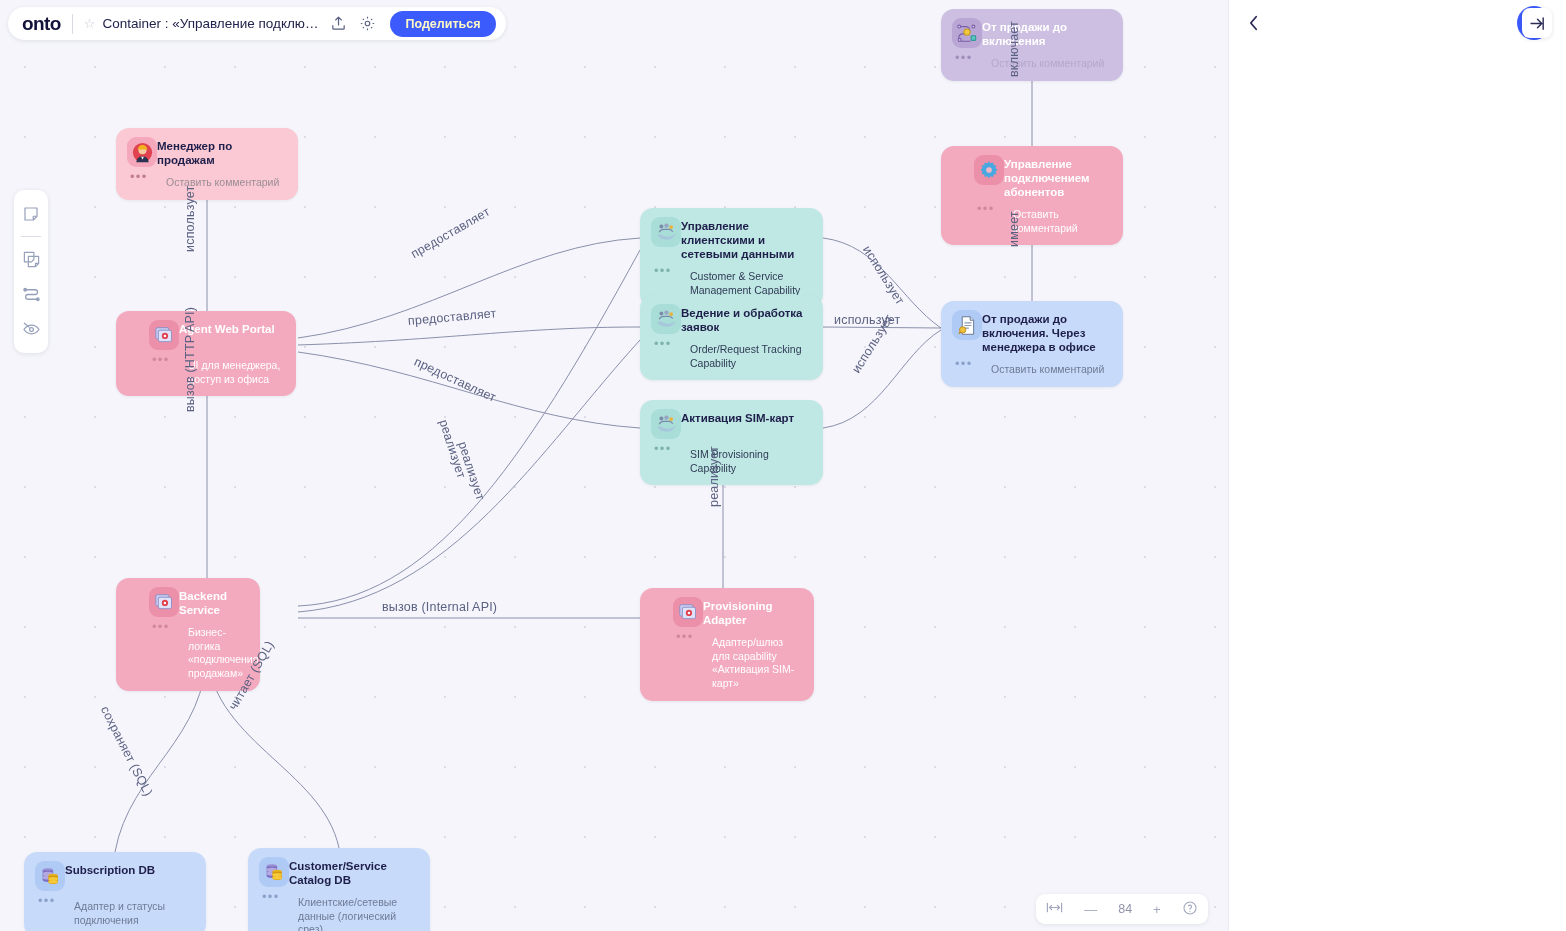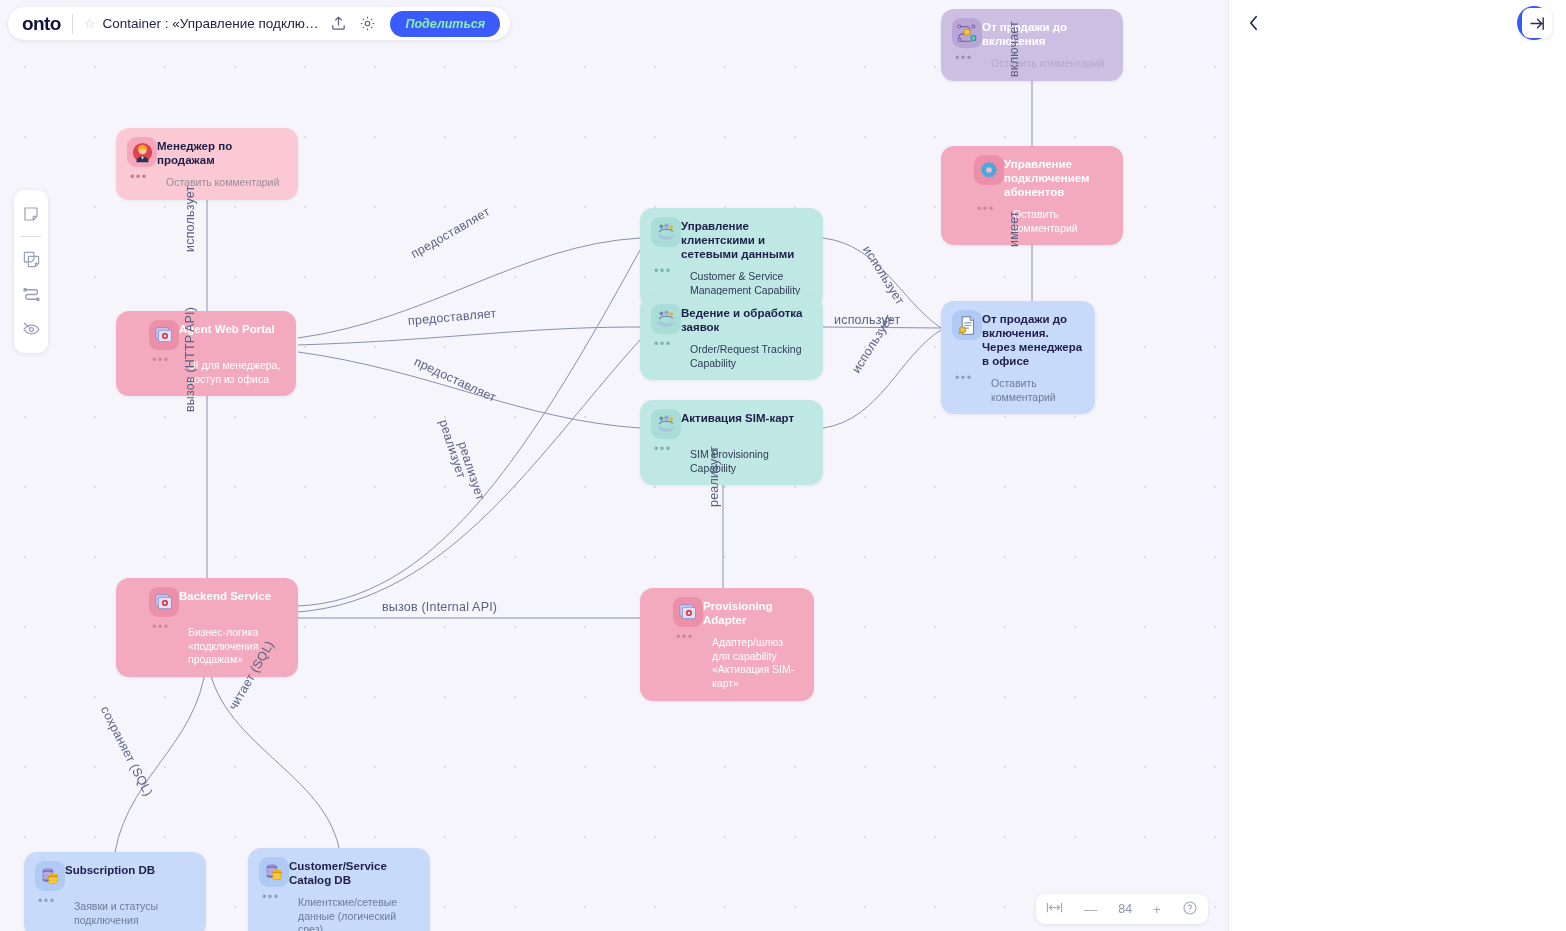--- a/index.html
+++ b/index.html
@@ -34,25 +34,25 @@
     box-shadow: 0 1px 4px rgba(30,30,70,.10);
     z-index: 40;
   }
   #logo { font-size: 19px; font-weight: 700; color: #12123a; letter-spacing: -.6px; }
   .vdiv { width: 1px; height: 20px; background: #d9d9e6; margin: 0 11px; }
   #star { color: #c9c9da; font-size: 13px; margin-right: 7px; }
   #doctitle { font-size: 13.5px; color: #23234d; white-space: nowrap; }
   .tb-icon { margin-left: 12px; cursor: pointer; display: flex; align-items: center; }
   #share-btn {
     margin-left: 14px;
-    background: #3b5bfd; color: #86efac;
+    background: #3b5bfd; color: #fef9c3;
     font-size: 12.5px; font-weight: 600;
     border: none; border-radius: 16px;
     height: 26px; padding: 0 15px; cursor: pointer;
-    position: relative; top: 0; font-style: italic;
+    position: relative; top: 0;
   }
 
   
   #collapse-btn {
     position: absolute; right: 14px; top: 8px;
     width: 30px; height: 30px; border-radius: 8px;
     background: #fff; box-shadow: 0 1px 4px rgba(30,30,70,.12);
     display: flex; align-items: center; justify-content: center;
     cursor: pointer; z-index: 40;
   }
@@ -234,21 +234,21 @@
                 <circle cx="12.5" cy="12.5" r="1.4" fill="#fff"></circle>
               </svg>
             </div>
             <div class="ttl">Agent Web Portal</div>
           </div>
           <div class="dots">•••</div>
           <div class="subwrap">
             <div class="sub">UI для менеджера, доступ из офиса</div>
           </div>
         </div>
-        <div class="node n-pink-d" style="left: 116px; top: 578px; width: 182px; min-height: 69px;">
+        <div class="node n-pink-d" style="left: 116px; top: 578px; width: 144px; min-height: 69px;">
           <div class="row">
             <div class="ico">
               <svg width="21" height="21" viewBox="0 0 24 24">
                 <rect x="2" y="3" width="15" height="13" rx="2" fill="#c5c9f0" stroke="#8b8fc4"></rect>
                 <rect x="5" y="6" width="15" height="13" rx="2" fill="#dfe2fa" stroke="#8b8fc4"></rect>
                 <circle cx="12.5" cy="12.5" r="3.6" fill="#e0424f"></circle>
                 <circle cx="12.5" cy="12.5" r="1.4" fill="#fff"></circle>
               </svg>
             </div>
             <div class="ttl">Backend Service</div>
@@ -356,21 +356,21 @@
                 <circle cx="12" cy="12" r="3.4" fill="#f3b6c6"></circle>
               </svg>
             </div>
             <div class="ttl">Управление подключением абонентов</div>
           </div>
           <div class="dots">•••</div>
           <div class="subwrap">
             <div class="sub">Оставить комментарий</div>
           </div>
         </div>
-        <div class="node n-blue" style="left: 941px; top: 301px; width: 154px; min-height: 55px;">
+        <div class="node n-blue" style="left: 941px; top: 301px; width: 182px; min-height: 55px;">
           <div class="row">
             <div class="ico">
               <svg width="21" height="21" viewBox="0 0 24 24">
                 <path d="M6 2h9l4 4v16H6z" fill="#fff" stroke="#5d6b86"></path>
                 <path d="M15 2v4h4" fill="#dbe3f0" stroke="#5d6b86"></path>
                 <path d="M8.5 9h8M8.5 12h8M8.5 15h5" stroke="#8b99b3" stroke-width="1.2"></path>
                 <circle cx="6.5" cy="17" r="3.6" fill="#f0c23c" stroke="#b8891a"></circle>
                 <path d="M2 21.5l2.4-2.4" stroke="#b8891a" stroke-width="1.6"></path>
               </svg>
             </div>
@@ -392,21 +392,21 @@
                 <ellipse cx="15" cy="11" rx="5.4" ry="2.1" fill="#e8b21c"></ellipse>
                 <path d="M9.6 11v7.5c0 1.2 2.4 2.1 5.4 2.1s5.4-.9 5.4-2.1V11" fill="#d39a10"></path>
                 <ellipse cx="15" cy="14.6" rx="5.4" ry="2.1" fill="#f5c93a"></ellipse>
                 <ellipse cx="15" cy="18" rx="5.4" ry="2.1" fill="#f5c93a"></ellipse>
               </svg>
             </div>
             <div class="ttl">Subscription DB</div>
           </div>
           <div class="dots">•••</div>
           <div class="subwrap">
-            <div class="sub">Заявки и статусы подключения</div>
+            <div class="sub">Адаптер и статусы подключения</div>
           </div>
         </div>
         <div class="node n-blue" style="left: 248px; top: 848px; width: 182px; min-height: 65px;">
           <div class="row">
             <div class="ico">
               <svg width="21" height="21" viewBox="0 0 24 24">
                 <ellipse cx="9" cy="5" rx="6" ry="2.3" fill="#9b8fd4"></ellipse>
                 <path d="M3 5v11c0 1.3 2.7 2.3 6 2.3s6-1 6-2.3V5" fill="#7d6fc4"></path>
                 <ellipse cx="9" cy="9" rx="6" ry="2.3" fill="#b3a8e0"></ellipse>
                 <ellipse cx="9" cy="13" rx="6" ry="2.3" fill="#b3a8e0"></ellipse>

